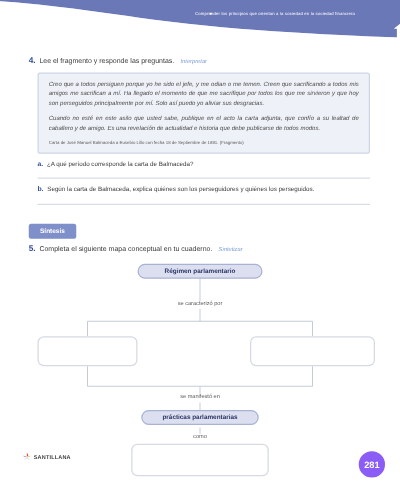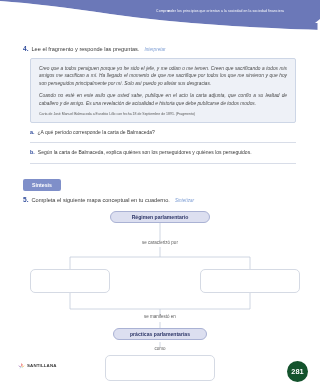--- a/index.html
+++ b/index.html
@@ -220,21 +220,21 @@
     font-weight: bold;
     letter-spacing: 0.15px;
   }
   .page-number {
     position: absolute;
     right: 12px;
     bottom: 3px;
     width: 21px;
     height: 21px;
     border-radius: 50%;
-    background: #14532d;
+    background: #8b5cf6;
     color: #ffffff;
     font-size: 7.4px;
     font-weight: bold;
     display: flex;
     align-items: center;
     justify-content: center;
   }
 </style>
 </head>
 <body>

